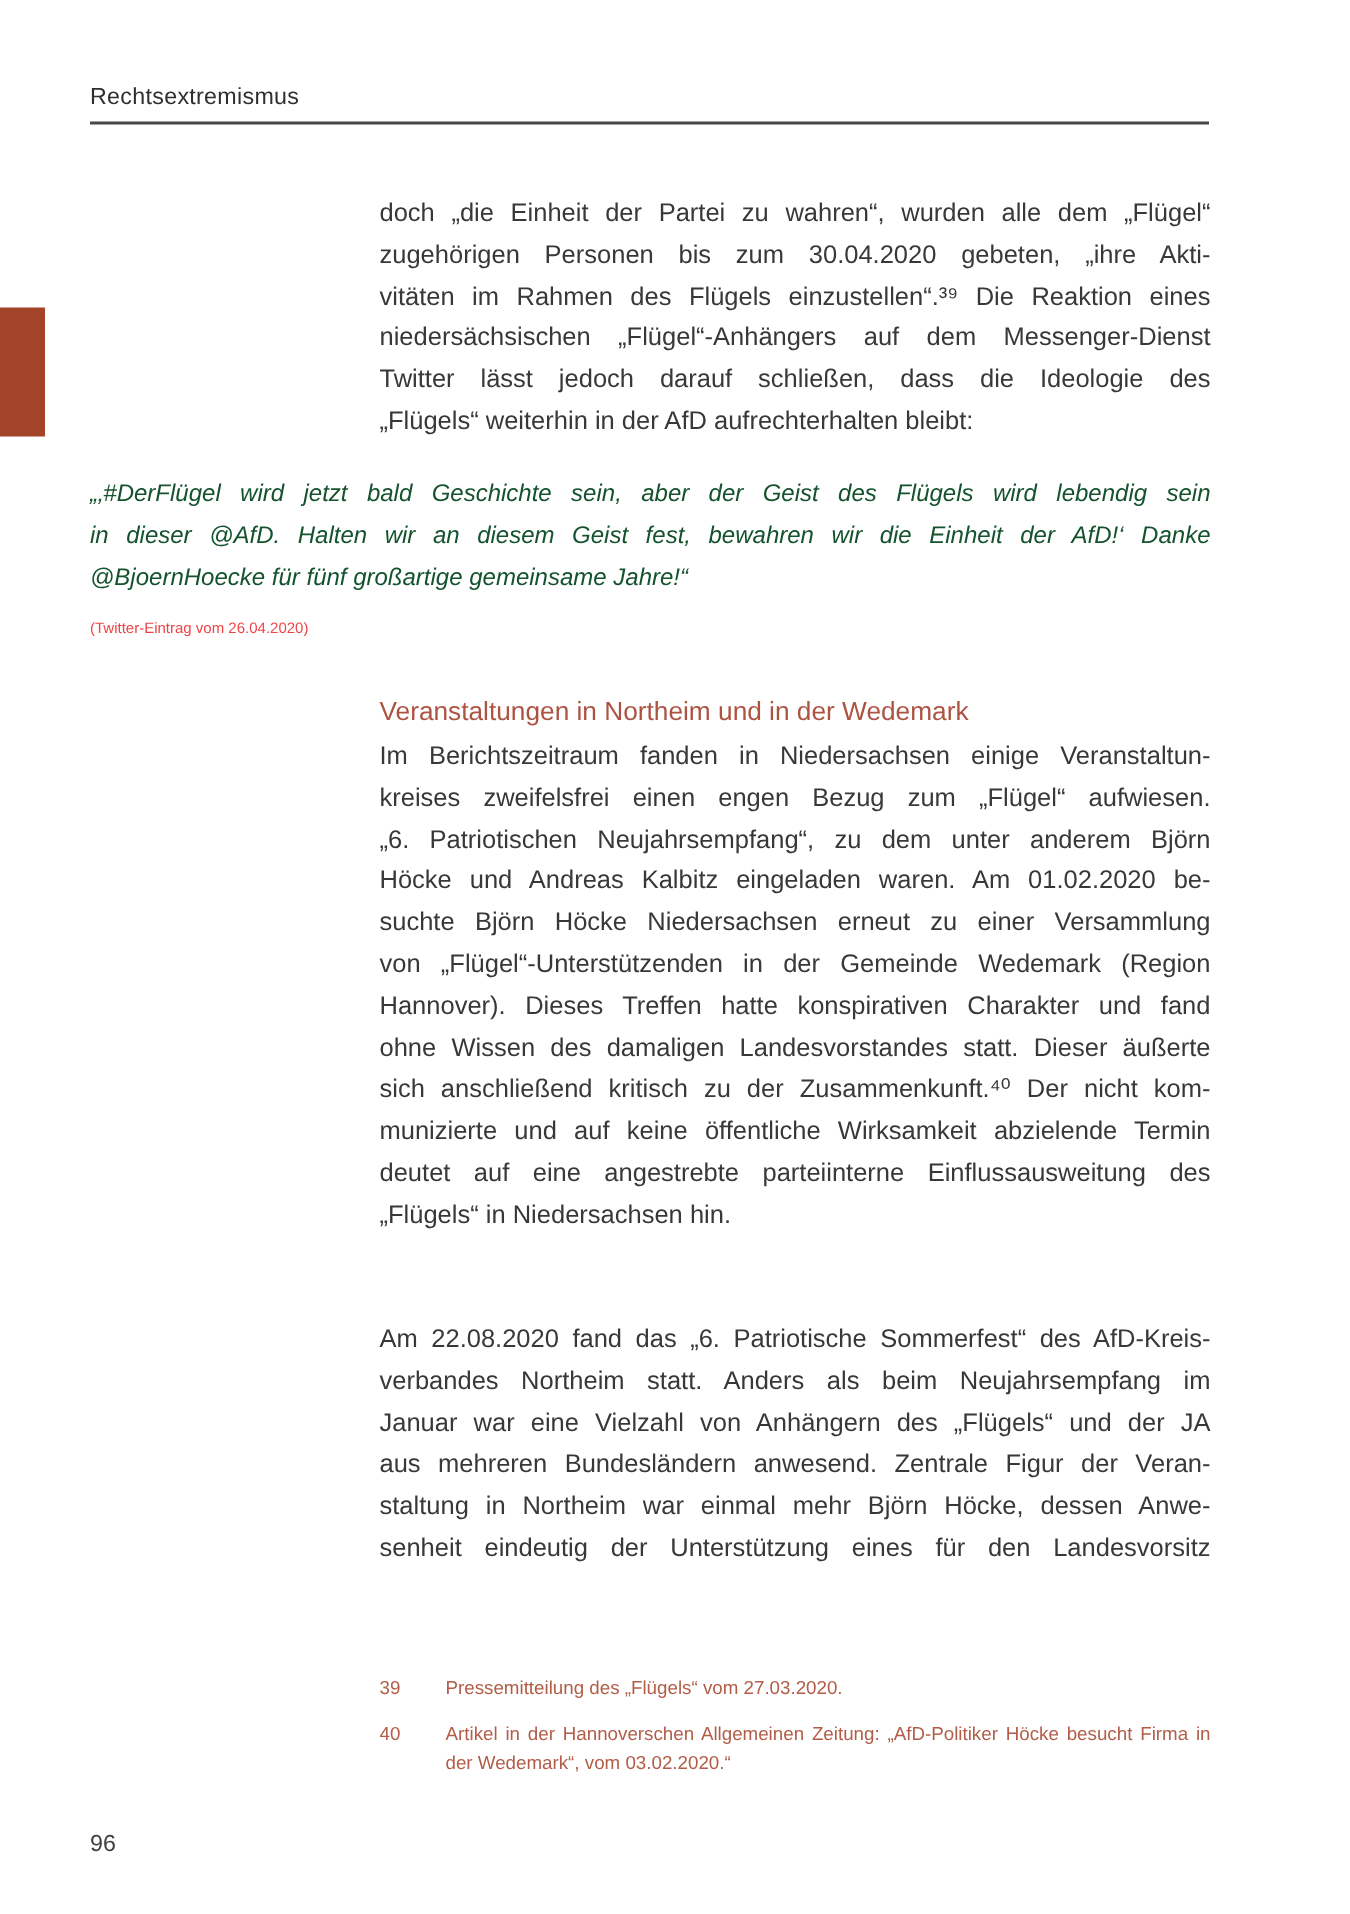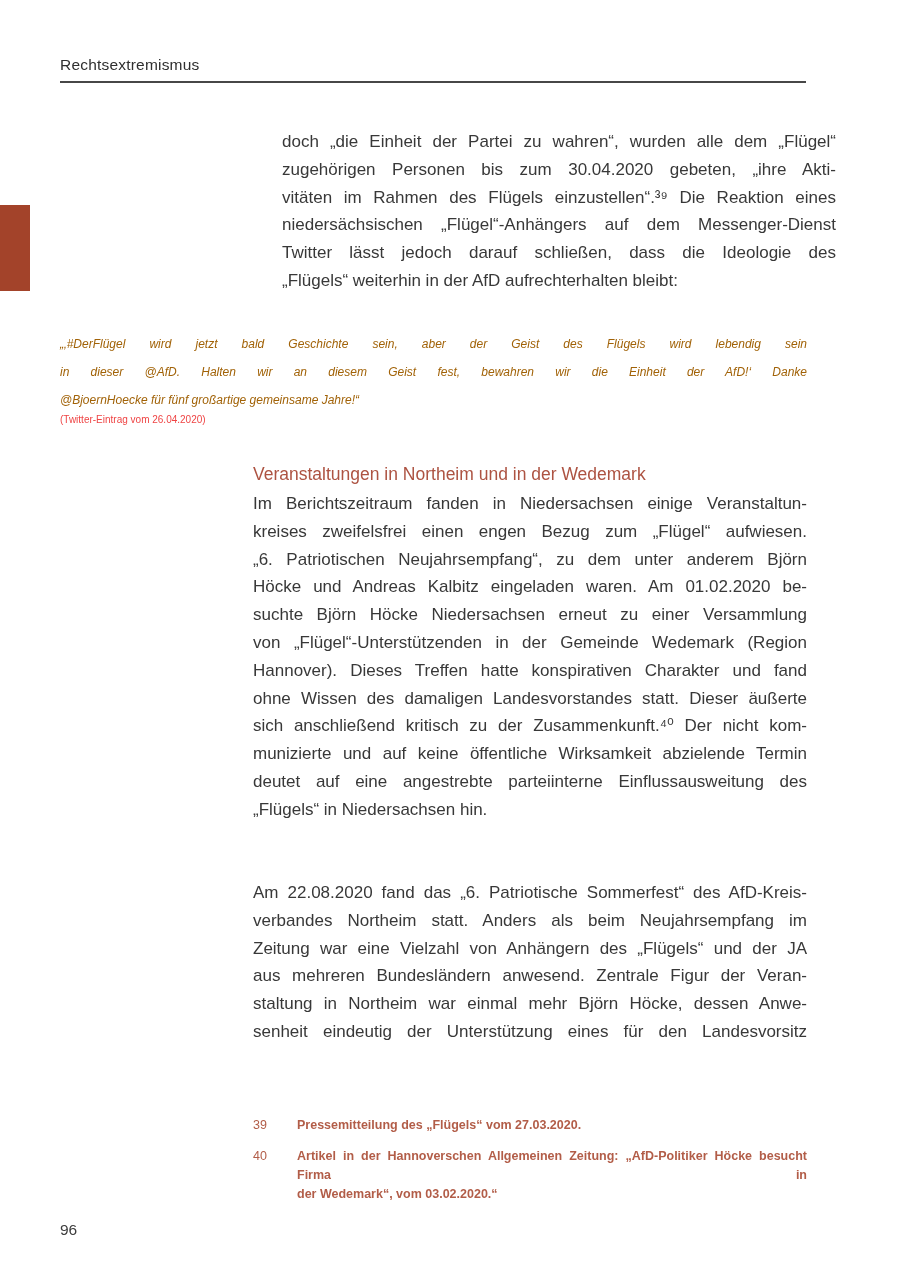--- a/index.html
+++ b/index.html
@@ -32,33 +32,33 @@
     background: #a3432a;
   }
   .para {
     position: absolute;
     left: 253px;
     width: 554px;
     font-size: 17px;
     line-height: 27.8px;
     color: #383838;
   }
-  .p1 { top: 128px; margin-left: 29px; }
+  .p1 { top: 128px; }
   .p2 { top: 490px; }
   .p3 { top: 879px; }
   .tline { text-align: justify; text-align-last: justify; white-space: normal; }
   .tline.last { text-align-last: left; }
   .quote {
     position: absolute;
-    left: 60px; top: 330px;
+    left: 60px; top: 316px;
     width: 747px;
-    font-size: 12px;
+    font-size: 16px;
     font-style: italic;
     line-height: 28px;
-    color: #a16207;
+    color: #14532d;
   }
   .caption {
     position: absolute;
     left: 60px; top: 414px;
     font-size: 10px;
     color: #ef4444;
   }
   .subhead {
     position: absolute;
     left: 253px; top: 464px;
@@ -69,21 +69,21 @@
   .footnotes {
     position: absolute;
     left: 253px; top: 1116px;
     width: 554px;
     font-size: 12.5px;
     line-height: 19px;
     color: #b25d48;
   }
   .fn { display: flex; align-items: flex-start; margin-bottom: 12px; gap: 14px; }
   .fn-num { flex: 0 0 30px; }
-  .fn-text { flex: 1 1 auto; font-weight: bold; }
+  .fn-text { flex: 1 1 auto; }
   .fn-text .tline { text-align: justify; text-align-last: justify; }
   .fn-text .tline.last { text-align-last: left; }
   .page-number {
     position: absolute;
     left: 60px; top: 1221px;
     font-size: 15.5px;
     color: #3d3d3d;
     text-align: right;
   }
 </style>
@@ -128,21 +128,21 @@
       <div class="tline">ohne Wissen des damaligen Landesvorstandes statt. Dieser äußerte</div>
       <div class="tline">sich anschließend kritisch zu der Zusammenkunft.⁴⁰ Der nicht kom-</div>
       <div class="tline">munizierte und auf keine öffentliche Wirksamkeit abzielende Termin</div>
       <div class="tline">deutet auf eine angestrebte parteiinterne Einflussausweitung des</div>
       <div class="tline last">„Flügels“ in Niedersachsen hin.</div>
     </div>
 
   <div class="para p3">
       <div class="tline">Am 22.08.2020 fand das „6. Patriotische Sommerfest“ des AfD-Kreis-</div>
       <div class="tline">verbandes Northeim statt. Anders als beim Neujahrsempfang im</div>
-      <div class="tline">Zeitung war eine Vielzahl von Anhängern des „Flügels“ und der JA</div>
+      <div class="tline">Januar war eine Vielzahl von Anhängern des „Flügels“ und der JA</div>
       <div class="tline">aus mehreren Bundesländern anwesend. Zentrale Figur der Veran-</div>
       <div class="tline">staltung in Northeim war einmal mehr Björn Höcke, dessen Anwe-</div>
       <div class="tline">senheit eindeutig der Unterstützung eines für den Landesvorsitz</div>
     </div>
 
   <div class="footnotes">
     <div class="fn">
       <span class="fn-num">39</span>
       <div class="fn-text">
           <div class="tline last">Pressemitteilung des „Flügels“ vom 27.03.2020.</div>

